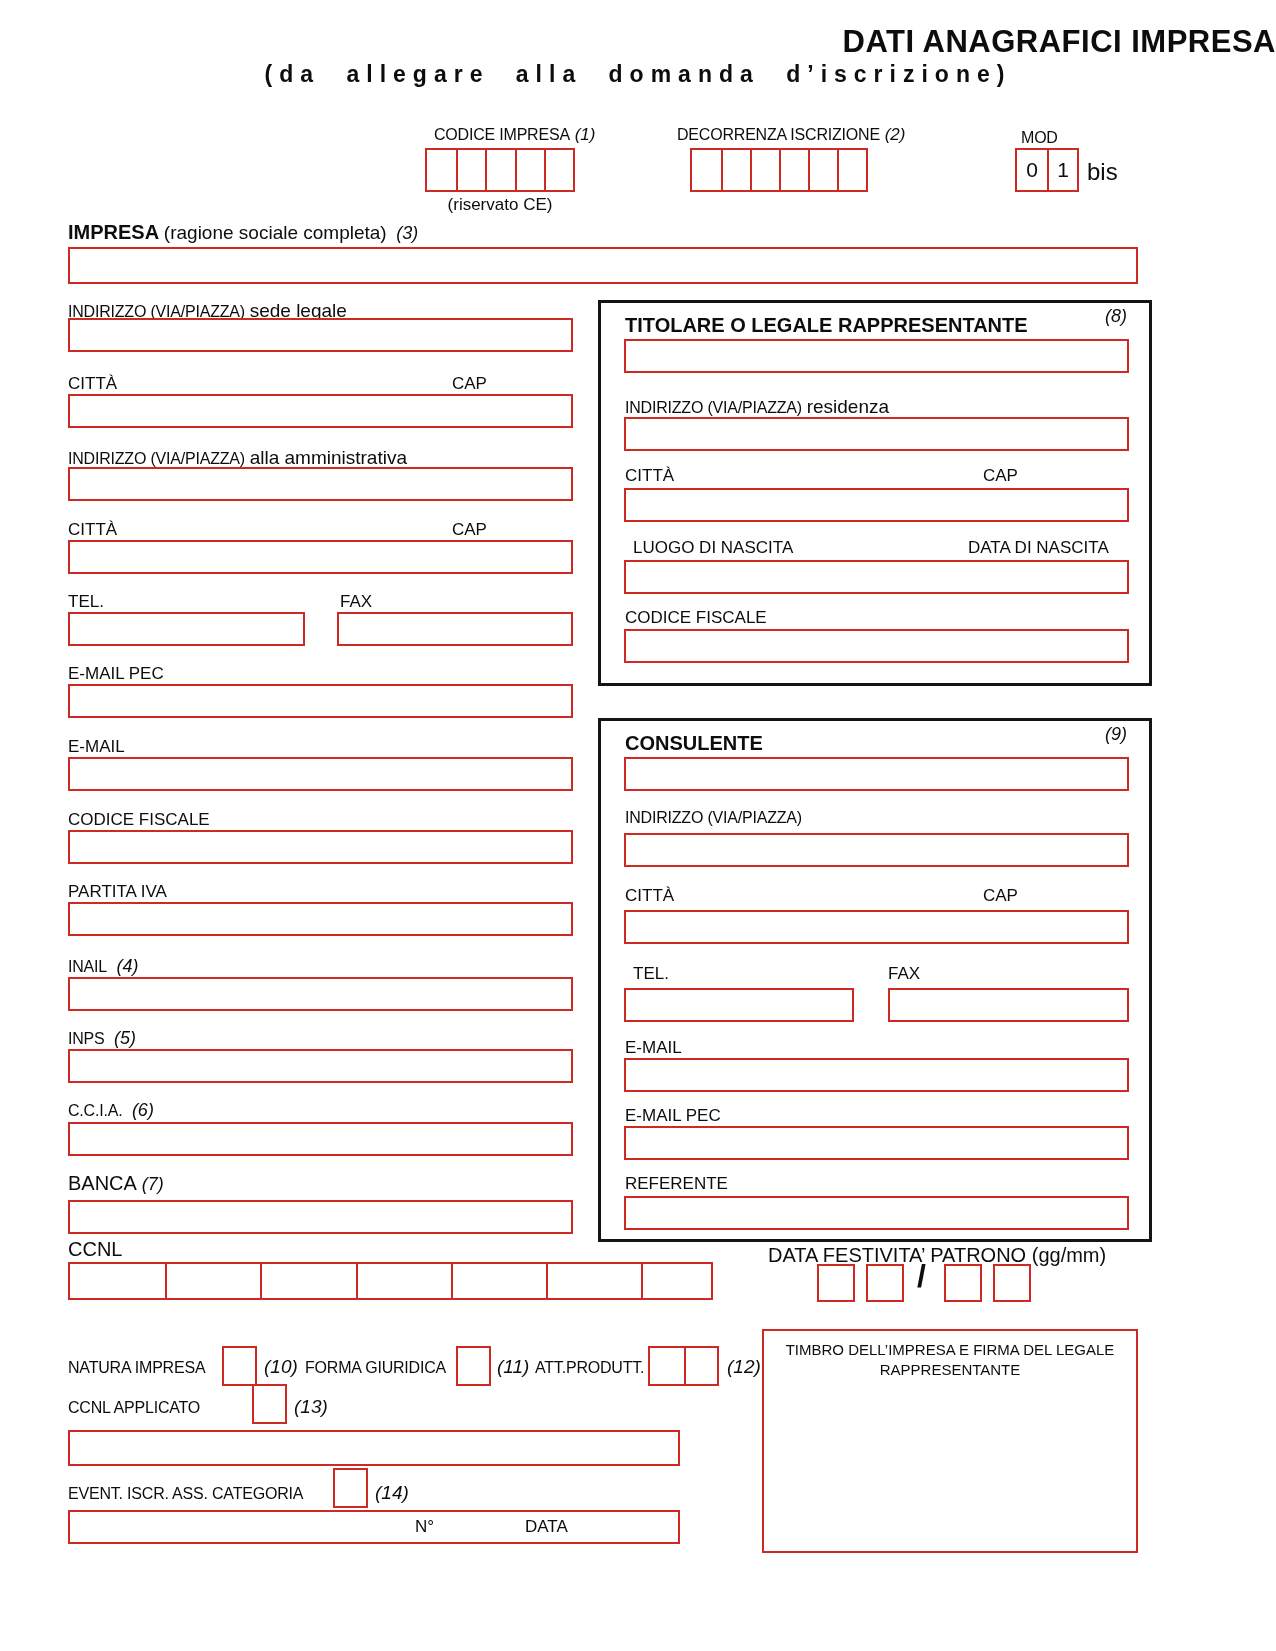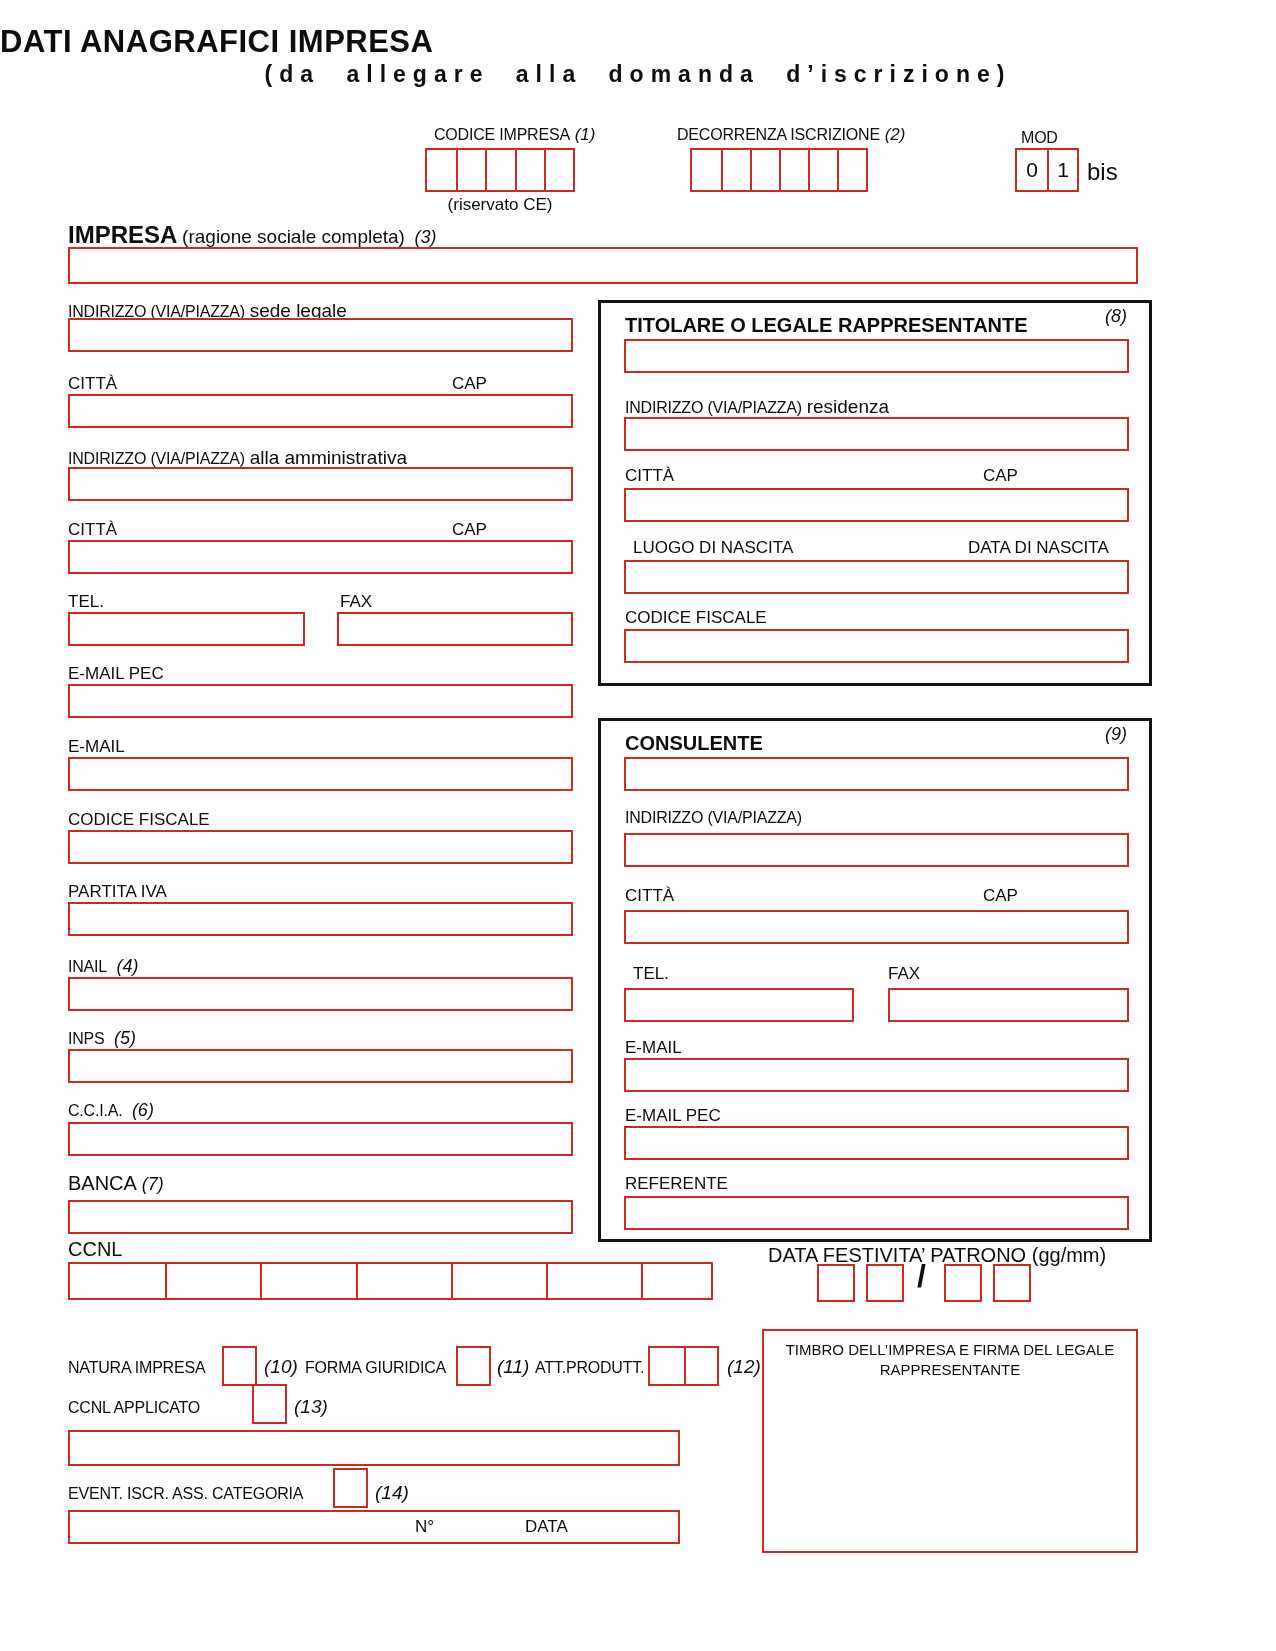--- a/index.html
+++ b/index.html
@@ -24,21 +24,21 @@
   }
   .cells{
     position:absolute;display:grid;background:#fff;border:2px solid var(--red);
     box-sizing:border-box;
   }
   .cells > div{border-left:2px solid var(--red);box-sizing:border-box;}
   .cells > div:first-child{border-left:none;}
   .cells .digit{font-size:21px;text-align:center;line-height:40px;}
   .secbox{position:absolute;background:#fff;border:3px solid #141414;box-sizing:border-box;}
   .sectitle{position:absolute;font-weight:bold;font-size:20px;white-space:nowrap;}
-  .title{position:absolute;left:0;right:0;text-align:left;top:24px;
+  .title{position:absolute;left:0;right:0;text-align:right;top:24px;
     font-size:31px;font-weight:bold;letter-spacing:0.5px;}
   .subtitle{position:absolute;left:0;right:0;text-align:center;top:61px;
     font-size:23px;font-weight:bold;letter-spacing:7px;word-spacing:13px;}
   .note{position:absolute;font-size:17px;text-align:center;}
   .slash{position:absolute;font-size:32px;font-weight:bold;}
   .inbox-txt{position:absolute;font-size:17px;white-space:nowrap;}
   .timbro{
     position:absolute;border:2px solid var(--red);background:#fff;box-sizing:border-box;
     text-align:center;font-size:15px;line-height:20px;padding-top:9px;
   }
@@ -71,21 +71,21 @@
     <div></div>
   </div>
 
   <div class="lbl" style="left:1021px;top:128px;"><span class="up">MOD</span></div>
   <div class="cells" style="left:1015px;top:148px;width:64px;height:44px;grid-template-columns:repeat(2,1fr);">
     <div class="digit">0</div>
     <div class="digit">1</div>
   </div>
   <div class="lbl" style="left:1087px;top:158px;font-size:24px;">bis</div>
 
-  <div class="lbl" style="left:68px;top:221px;"><b style="font-size:24px;">IMPRESA</b> <span class="q">(ragione sociale completa)</span>&nbsp; <span class="num">(3)</span></div>
+  <div class="lbl" style="left:68px;top:221px;"><b style="font-size:20px;">IMPRESA</b> <span class="q">(ragione sociale completa)</span>&nbsp; <span class="num">(3)</span></div>
   <div class="field" style="left:68px;top:247px;width:1070px;height:37px;"></div>
 
   <div class="lbl" style="left:68px;top:300px;"><span class="up">INDIRIZZO (VIA/PIAZZA)</span> <span class="q">sede legale</span></div>
   <div class="field" style="left:68px;top:318px;width:505px;height:34px;"></div>
 
   <div class="lbl" style="left:68px;top:374px;">CITTÀ</div>
   <div class="lbl" style="left:452px;top:374px;">CAP</div>
   <div class="field" style="left:68px;top:394px;width:505px;height:34px;"></div>
 
   <div class="lbl" style="left:68px;top:447px;"><span class="up">INDIRIZZO (VIA/PIAZZA)</span> <span class="q">alla amministrativa</span></div>

